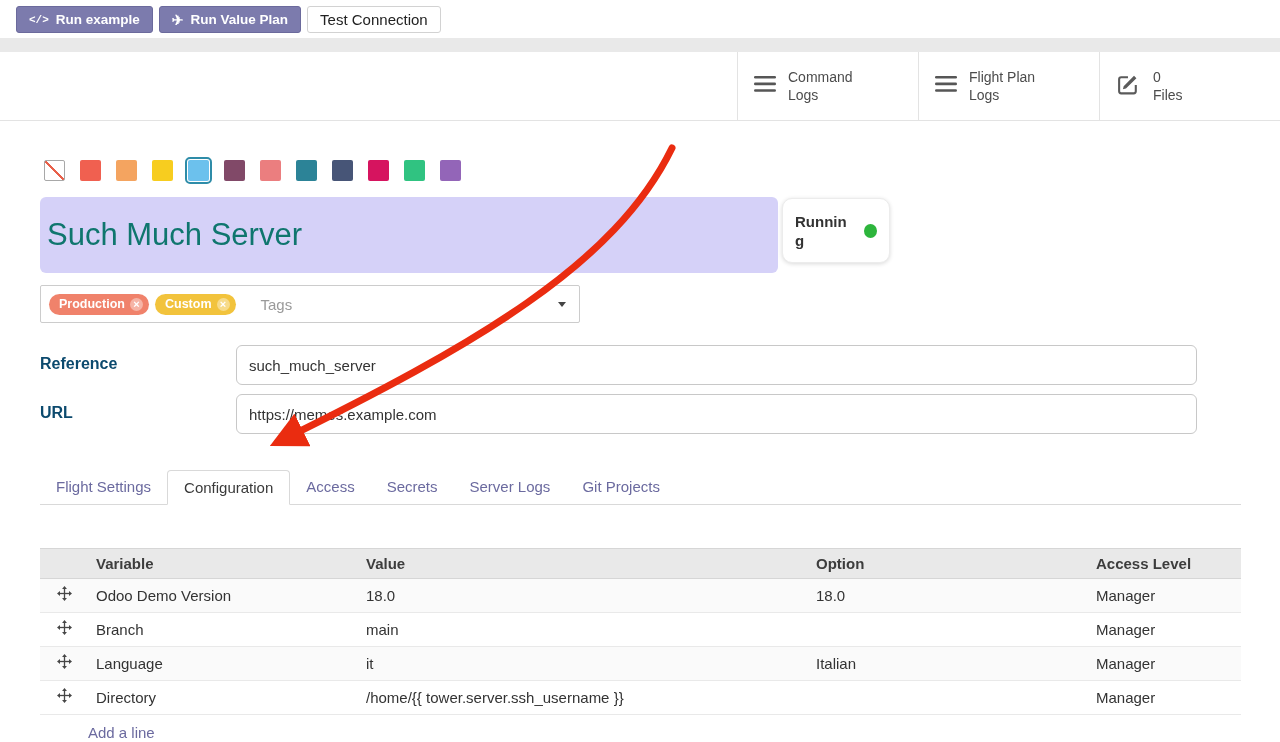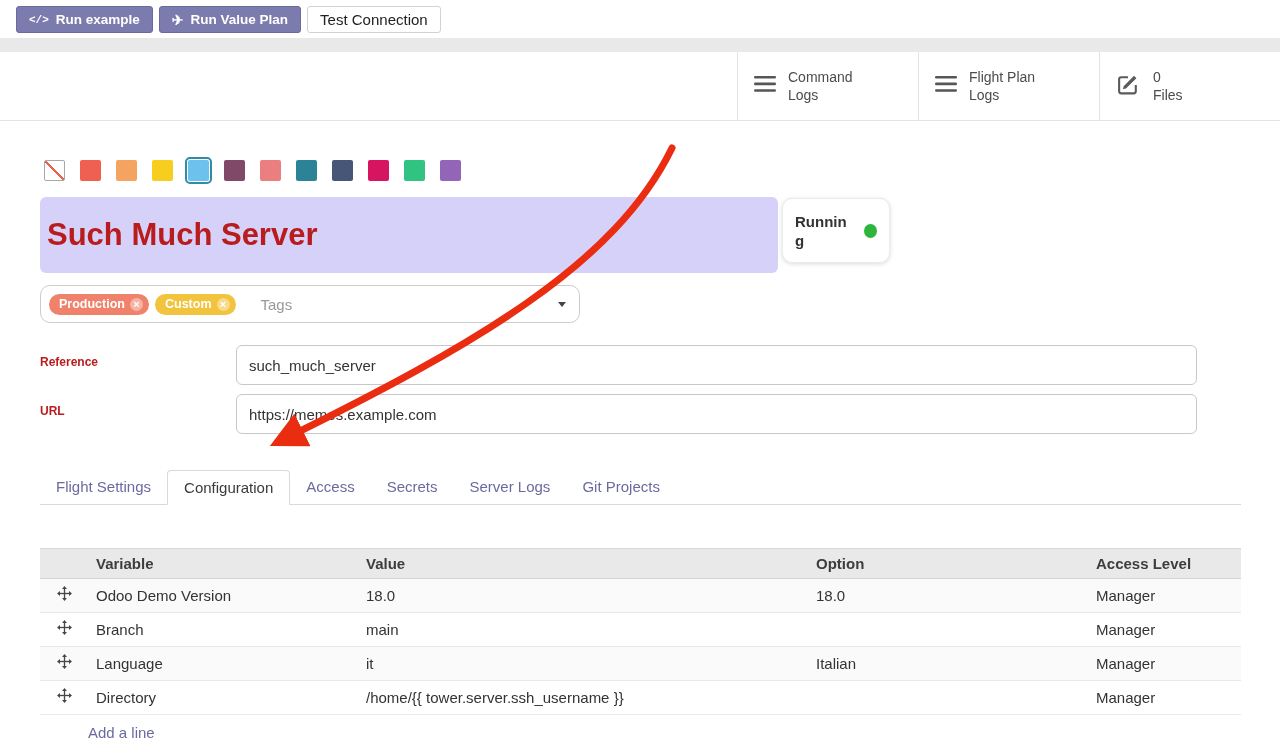--- a/index.html
+++ b/index.html
@@ -44,53 +44,53 @@
     border: 1px solid #a8a8a8;
     background: linear-gradient(to top right, #fff 45%, #e8604a 46%, #e8604a 54%, #fff 55%);
   }
   .swatch.selected { outline: 2px solid #2e8ca8; outline-offset: 1px; }
 
   .title-row { display: flex; margin-top: 15px; align-items: flex-start; }
   .title-box {
     width: 738px; height: 76px; border-radius: 6px;
     display: flex; align-items: center; padding-left: 7px;
   }
-  .title-text { font-size: 31px; color: #b91c1c; font-weight: bold; }
+  .title-text { font-size: 31px; color: #0f766e; }
   .status-card {
     margin-left: 4px; margin-top: 1px; width: 108px; height: 65px;
     background: #fff; border: 1px solid #ececec; border-radius: 10px;
     box-shadow: 0 1px 4px rgba(0,0,0,0.15);
     display: flex; align-items: center; padding: 0 12px;
   }
   .status-text { font-weight: bold; font-size: 15px; color: #333; width: 54px; word-break: break-all; line-height: 19px; }
   .status-dot { width: 13px; height: 14px; border-radius: 50%; margin-left: auto; }
 
   .tags-box {
     margin-top: 12px; width: 540px; height: 38px;
-    border: 1px solid #ccc; border-radius: 10px;
+    border: 1px solid #ccc; border-radius: 2px;
     display: flex; align-items: center; gap: 6px; padding: 0 13px 0 8px;
   }
   .tag-pill {
     height: 21px; border-radius: 11px; display: inline-flex; align-items: center; gap: 5px;
     padding: 0 6px 0 10px; color: #fff; font-size: 12.5px; font-weight: bold;
   }
   .tag-x {
     width: 13px; height: 13px; border-radius: 50%; background: rgba(255,255,255,0.4);
     color: #fff; font-size: 11px; line-height: 13px; text-align: center; cursor: pointer; font-weight: bold;
   }
   .tags-placeholder { color: #9a9a9a; font-size: 15px; margin-left: 19px; }
   .caret {
     margin-left: auto; width: 0; height: 0; cursor: pointer;
     border-left: 4.5px solid transparent; border-right: 4.5px solid transparent; border-top: 5px solid #444;
   }
 
   .field-row { display: flex; }
   .field-row.first { margin-top: 22px; }
   .field-row.second { margin-top: 9px; }
-  .field-label { width: 196px; font-weight: bold; font-size: 12px; color: #b91c1c; padding-top: 10px; }
+  .field-label { width: 196px; font-weight: bold; font-size: 16px; color: #0c4a6e; padding-top: 10px; }
   .field-input {
     width: 961px; height: 40px; border: 1px solid #c8c8c8; border-radius: 6px;
     font-size: 15px; color: #333; padding: 0 12px; font-family: inherit; background: #fff; outline: none;
   }
 
   
   .tabs { display: flex; margin-top: 36px; margin-right: 39px; border-bottom: 1px solid #d9d9d9; height: 35px; }
   .tab {
     padding: 0 16px; font-size: 15px; color: #6b6a9f; cursor: pointer;
     line-height: 34px; white-space: nowrap;

